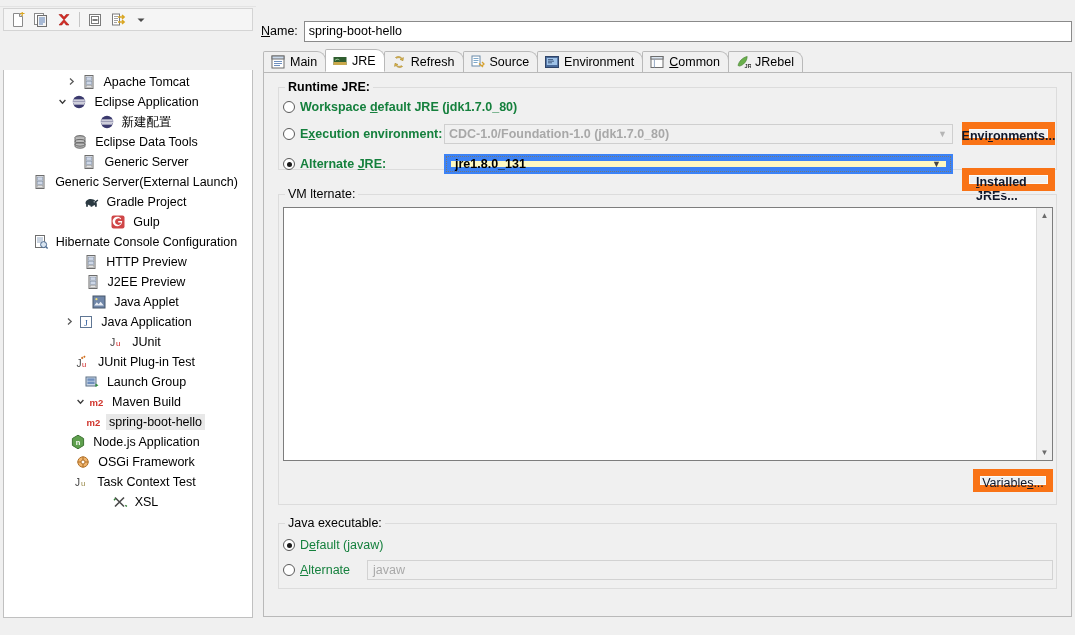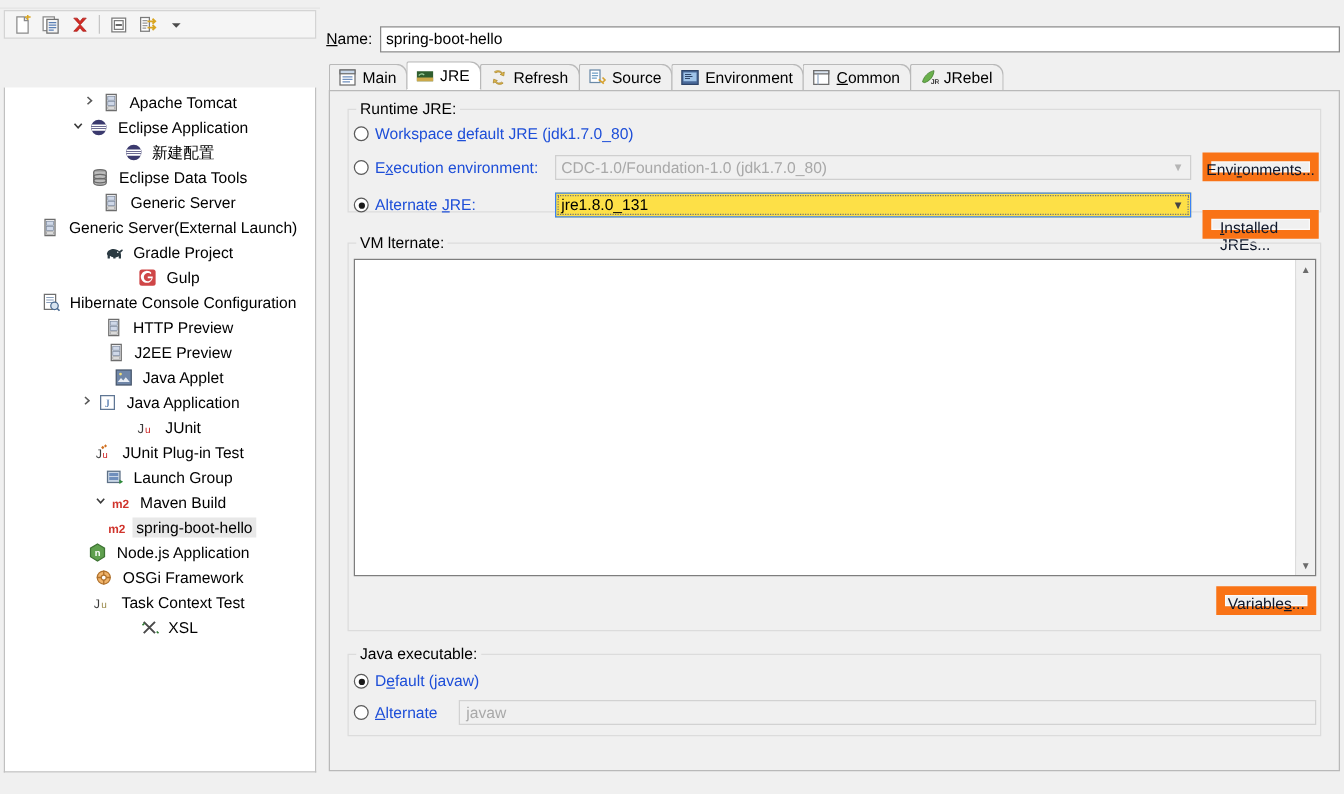--- a/index.html
+++ b/index.html
@@ -103,24 +103,24 @@
   .radio-row { display: flex; align-items: center; height: 20px; }
   .radio {
     width: 12px; height: 12px; border-radius: 50%;
     border: 1px solid #5a5a5a; background: #fff;
     margin-right: 5px; flex: 0 0 12px; position: relative;
   }
   .radio.on::after {
     content: ''; position: absolute; left: 2.5px; top: 2.5px;
     width: 5px; height: 5px; border-radius: 50%; background: #1a1a1a;
   }
-  .rlabel { font-size: 12.5px; color: #1d4ed8; white-space: nowrap; }
+  .rlabel { font-size: 12.5px; color: #15803d; white-space: nowrap; }
 
   .combo {
-    height: 20px; background: #fde047; border: 1px solid #3b82f6;
+    height: 20px; background: #fef9c3; border: 7px solid #3b82f6;
     display: flex; align-items: center; position: relative;
     font-size: 12.5px; padding-left: 4px; color: #000;
   }
   .combo.disabled { background: #f0f0f0; border: 1px solid #cfcfcf; color: #a8a8a8; }
   .combo.focus { outline: 1px dotted #777; outline-offset: -3px; }
   .combo .chev {
     position: absolute; right: 5px; top: 50%; transform: translateY(-50%);
     font-size: 9px; color: #444;
   }
   .combo.disabled .chev { color: #b5b5b5; }
@@ -537,21 +537,21 @@
               <path d="M3 11.5c1-4.2 4.5-8 9.2-9-.3 4.9-3.6 8.5-7.6 9.6z" fill="#6ab04c" stroke="#3f7a2c" stroke-width="0.6"></path>
               <text x="9.6" y="13.6" font-size="5.5" font-weight="bold" font-family="Liberation Sans, sans-serif" fill="#333">JR</text>
             </svg>
           </span>
           <span>JRebel</span>
         </div>
       </div>
 
     <div class="tab-body">
 
-      <div class="group" style="left:14px; top:14px; width:779px; height:83px;">
+      <div class="group" style="left:14px; top:14px; width:779px; height:83px;font-weight:bold;">
         <span class="glegend">Runtime JRE:</span>
 
         <div class="radio-row" style="position:absolute; left:4px; top:9px;">
           <span class="radio"></span>
           <span class="rlabel">Workspace <u>d</u>efault JRE (jdk1.7.0_80)</span>
         </div>
 
         <div class="radio-row" style="position:absolute; left:4px; top:36px;">
           <span class="radio"></span>
           <span class="rlabel">E<u>x</u>ecution environment:</span>

